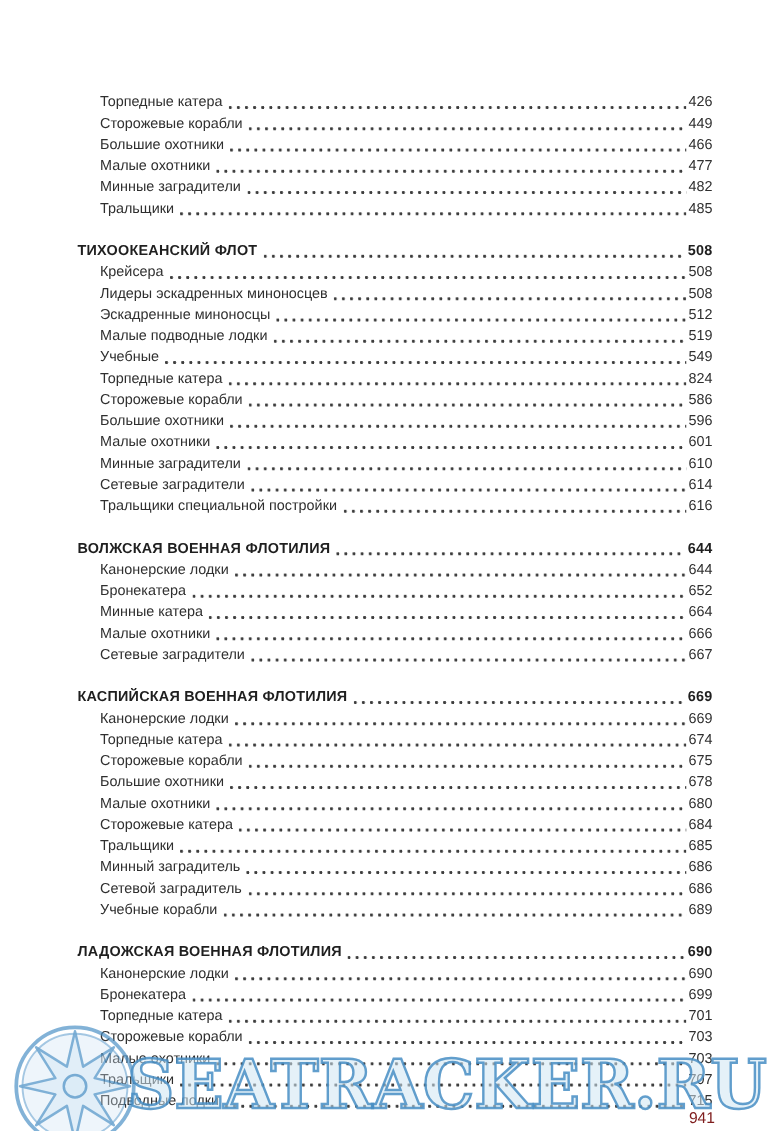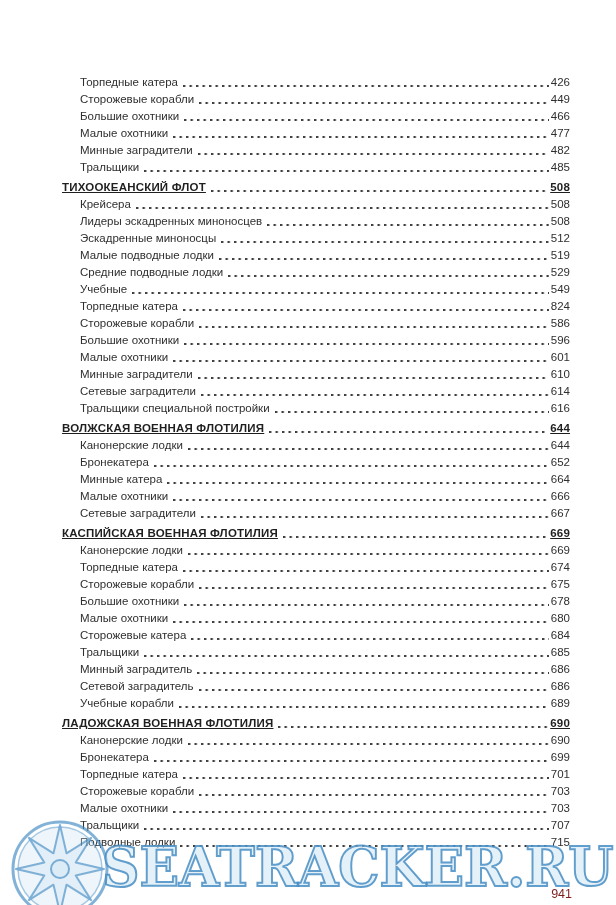--- a/index.html
+++ b/index.html
@@ -21,24 +21,23 @@
     align-items:center;
     height:17px;
     font-size:11.5px;
     line-height:15px;
   }
   .row .label{white-space:nowrap;}
   .row .pg{white-space:nowrap;}
   .row.item{padding-left:18px;}
   .row.header{
     font-weight:700;
-    margin-top:3px;
+    margin-top:17px;
     letter-spacing:.2px;
     color:#1f1f1f;
-    text-decoration:underline;
   }
   .leader{
     flex:1;
     height:11px;
     margin:0 2px 1px 5px;
     background-image:radial-gradient(circle at 1.2px 9px, #3d3d3d 1.05px, rgba(0,0,0,0) 1.45px);
     background-size:6.5px 11px;
     background-repeat:repeat-x;
   }
   .folio{
@@ -128,25 +127,20 @@
         <span class="label">Эскадренные миноносцы</span>
         <span class="leader"></span>
         <span class="pg">512</span>
       </div>
       <div class="row item">
         <span class="label">Малые подводные лодки</span>
         <span class="leader"></span>
         <span class="pg">519</span>
       </div>
       <div class="row item">
-        <span class="label">Средние подводные лодки</span>
-        <span class="leader"></span>
-        <span class="pg">529</span>
-      </div>
-      <div class="row item">
         <span class="label">Учебные</span>
         <span class="leader"></span>
         <span class="pg">549</span>
       </div>
       <div class="row item">
         <span class="label">Торпедные катера</span>
         <span class="leader"></span>
         <span class="pg">824</span>
       </div>
       <div class="row item">

